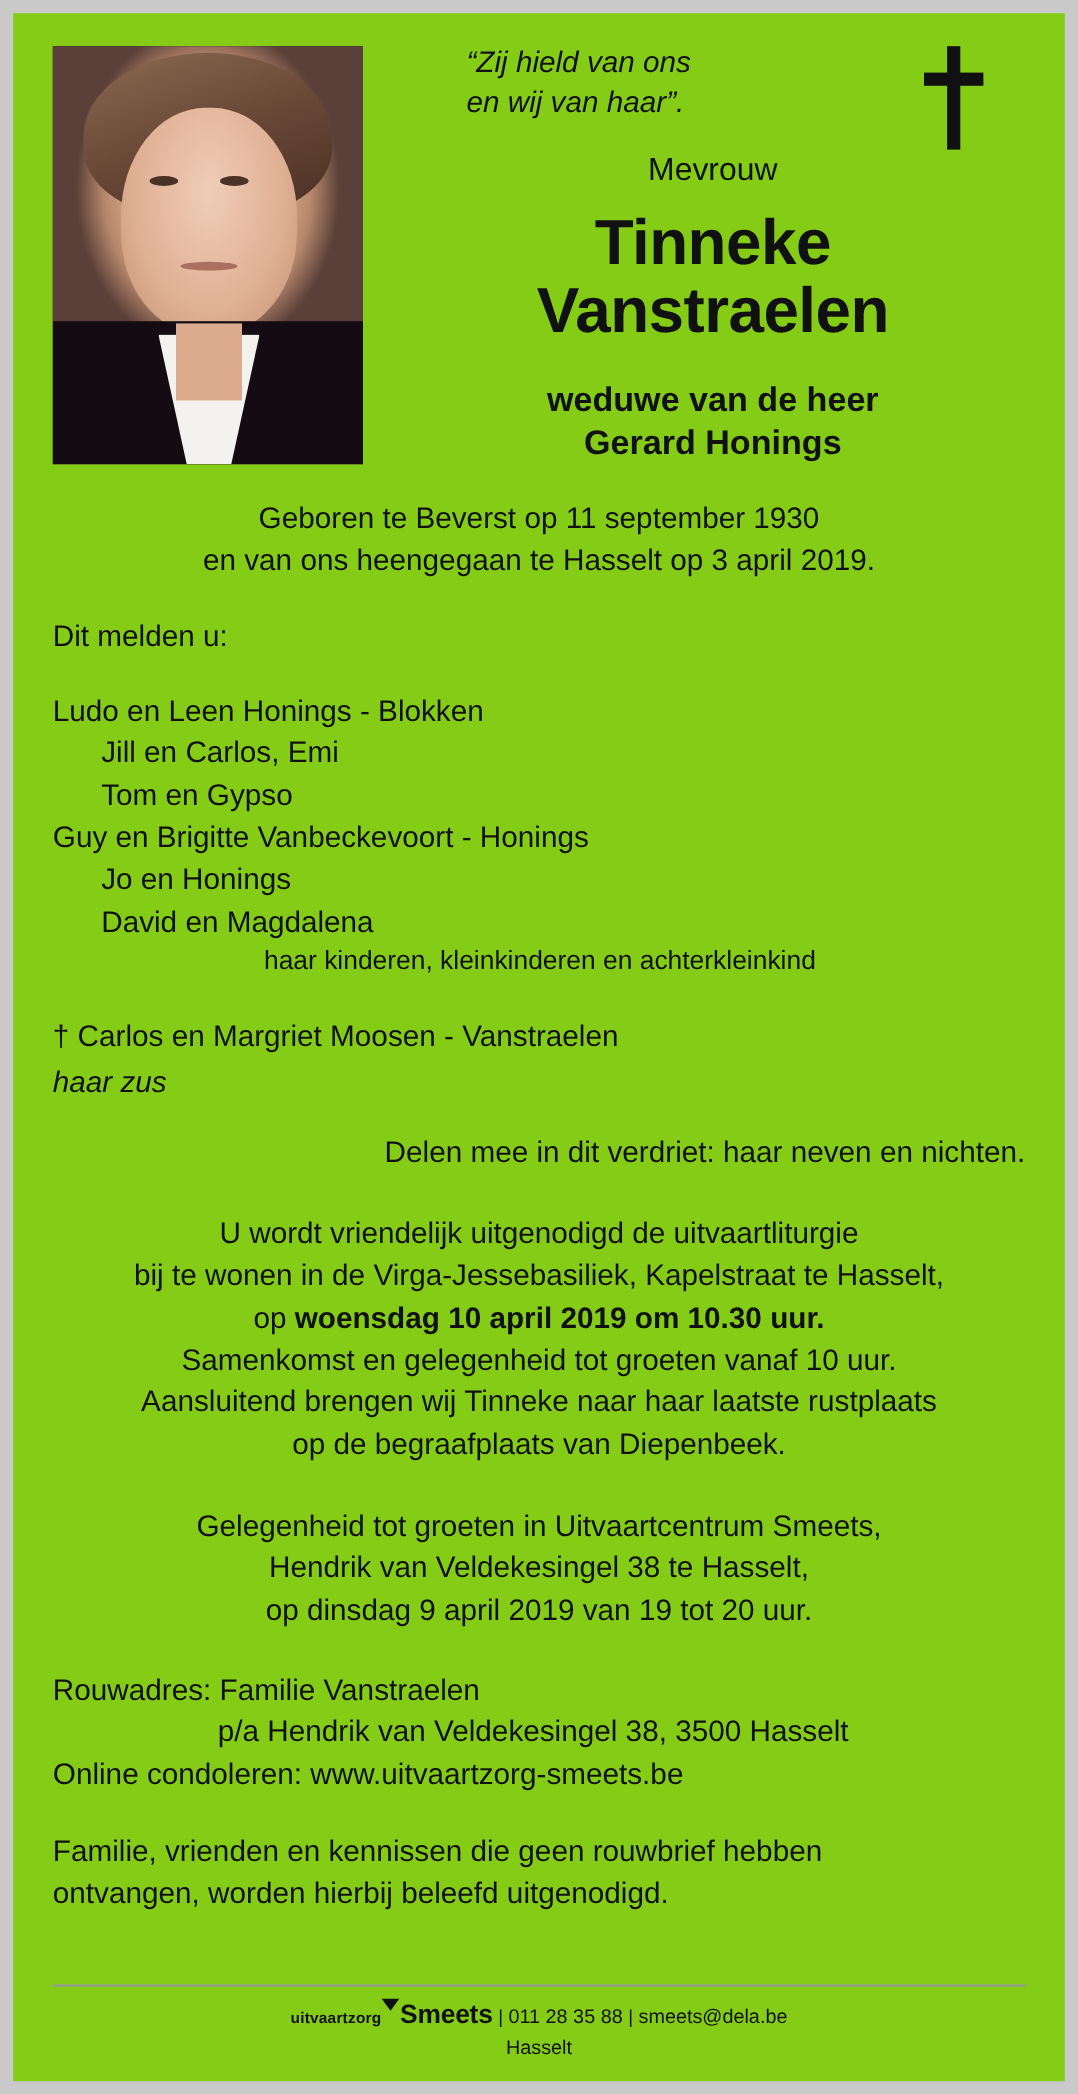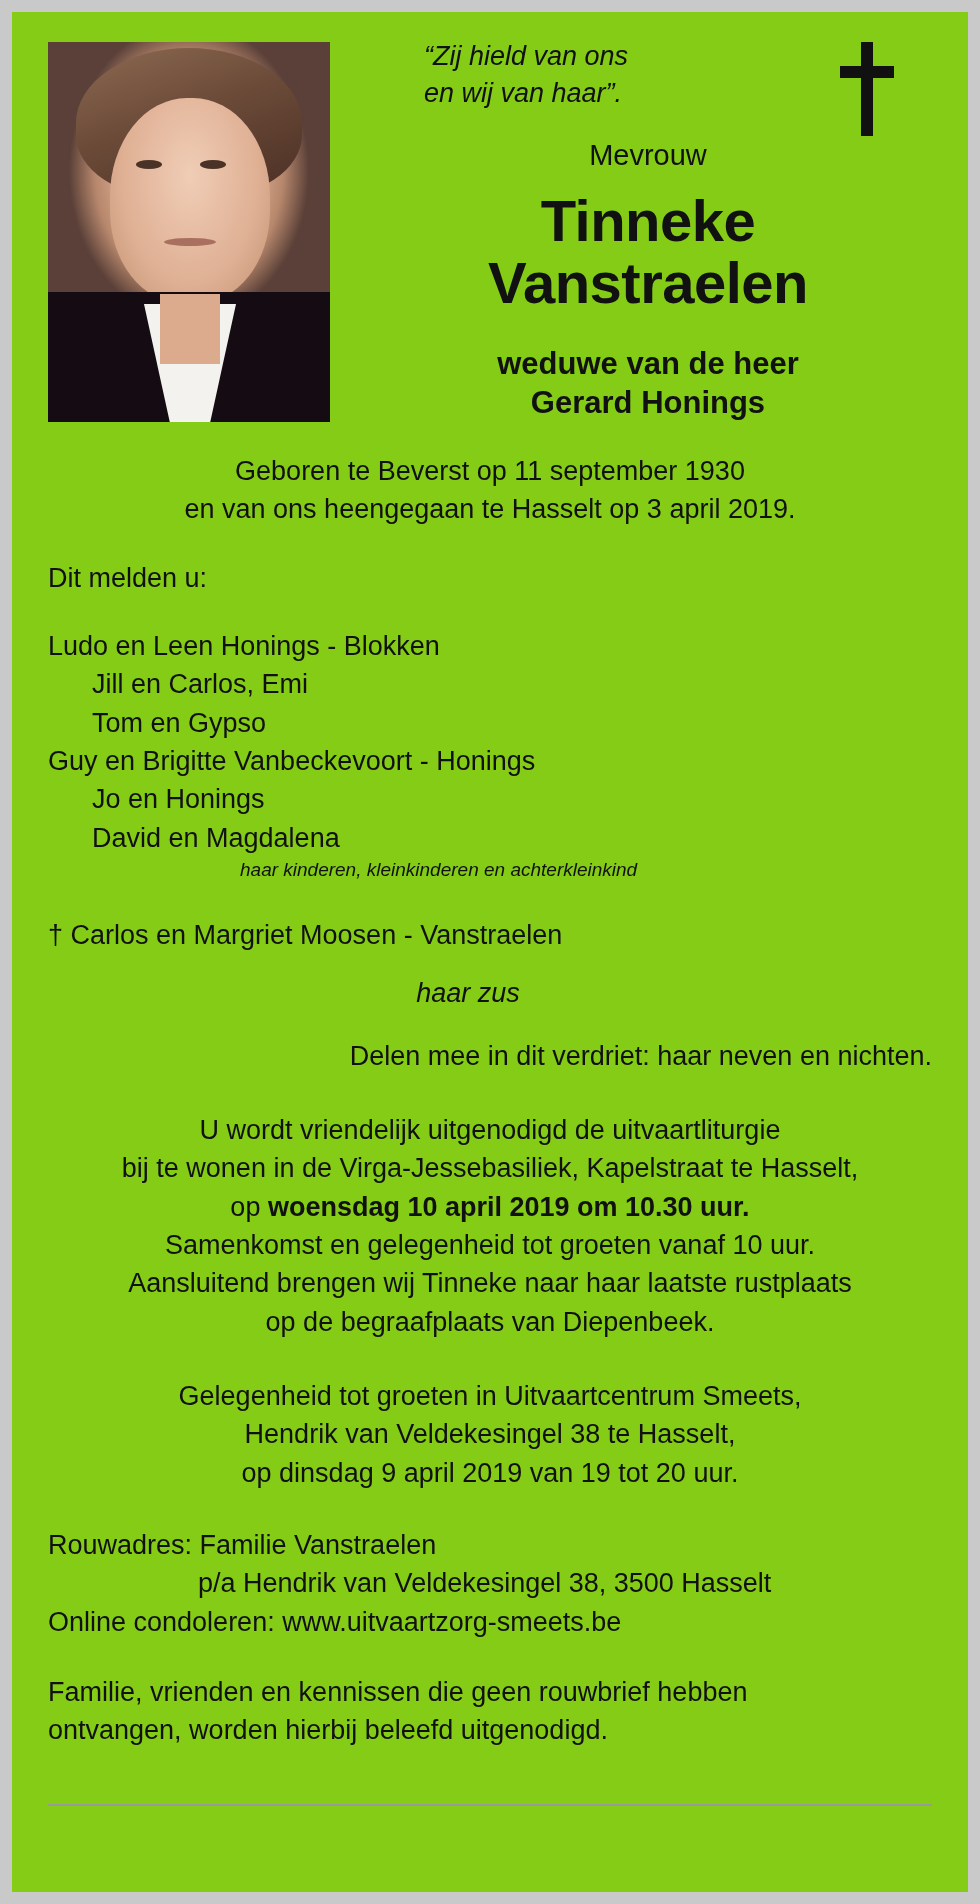--- a/index.html
+++ b/index.html
@@ -136,23 +136,23 @@
     width: 884px;
   }
   .blk { white-space: pre-line; }
   .l  { text-align: left; }
   .r  { text-align: right; }
 
   .dates     { font-size: 27px; line-height: 1.42; text-align: center; }
   .melden    { font-size: 27px; line-height: 1.42; text-align: left; margin-top: 30px; }
   .famlist   { font-size: 27px; line-height: 1.42; text-align: left; margin-top: 30px; }
   .famlist .ind1 { padding-left: 44px; }
-  .kinderen  { font-size: 19px; line-height: 1.42; font-style: italic; padding-left: 192px; }
+  .kinderen  { font-size: 24px; line-height: 1.42; padding-left: 192px; }
   .zusline   { font-size: 27px; line-height: 1.42; text-align: left; margin-top: 32px; }
-  .zuslabel  { font-size: 27px; line-height: 1.42; font-style: italic; text-align: center; padding-right: 44px; margin-top: 20px; }
+  .zuslabel  { font-size: 27px; line-height: 1.42; font-style: italic; text-align: left; padding-right: 44px; margin-top: 4px; }
   .delen     { font-size: 27px; line-height: 1.42; text-align: right; margin-top: 24px; }
   .liturgie  { font-size: 27px; line-height: 1.42; text-align: center; margin-top: 36px; }
   .liturgie b { font-weight: bold; }
   .rust      { font-size: 27px; line-height: 1.42; text-align: center; }
   .groeten   { font-size: 27px; line-height: 1.42; text-align: center; margin-top: 36px; }
   .rouw      { font-size: 27px; line-height: 1.42; text-align: left; margin-top: 34px; }
   .rouw .pa  { padding-left: 150px; }
   .closing   { font-size: 27px; line-height: 1.42; text-align: left; margin-top: 32px; }
 
   
@@ -273,14 +273,20 @@
       <div>Online condoleren: www.uitvaartzorg-smeets.be</div>
     </div>
 
     <div class="closing blk">Familie, vrienden en kennissen die geen rouwbrief hebben
 ontvangen, worden hierbij beleefd uitgenodigd.</div>
 
   </div>
 
   <div class="rule"></div>
 
+  <div class="footer">
+    <div class="foot-line1">
+      <span class="foot-brandsmall">uitvaartzorg</span><span class="foot-tri"></span><span class="foot-brandbig">Smeets</span><span class="foot-sep">|</span><span class="foot-contact">011 28 35 88</span><span class="foot-sep">|</span><span class="foot-contact">smeets@dela.be</span>
+    </div>
+    <div class="foot-city">Hasselt</div>
+  </div>
 
 </div>
 
 </body></html>

